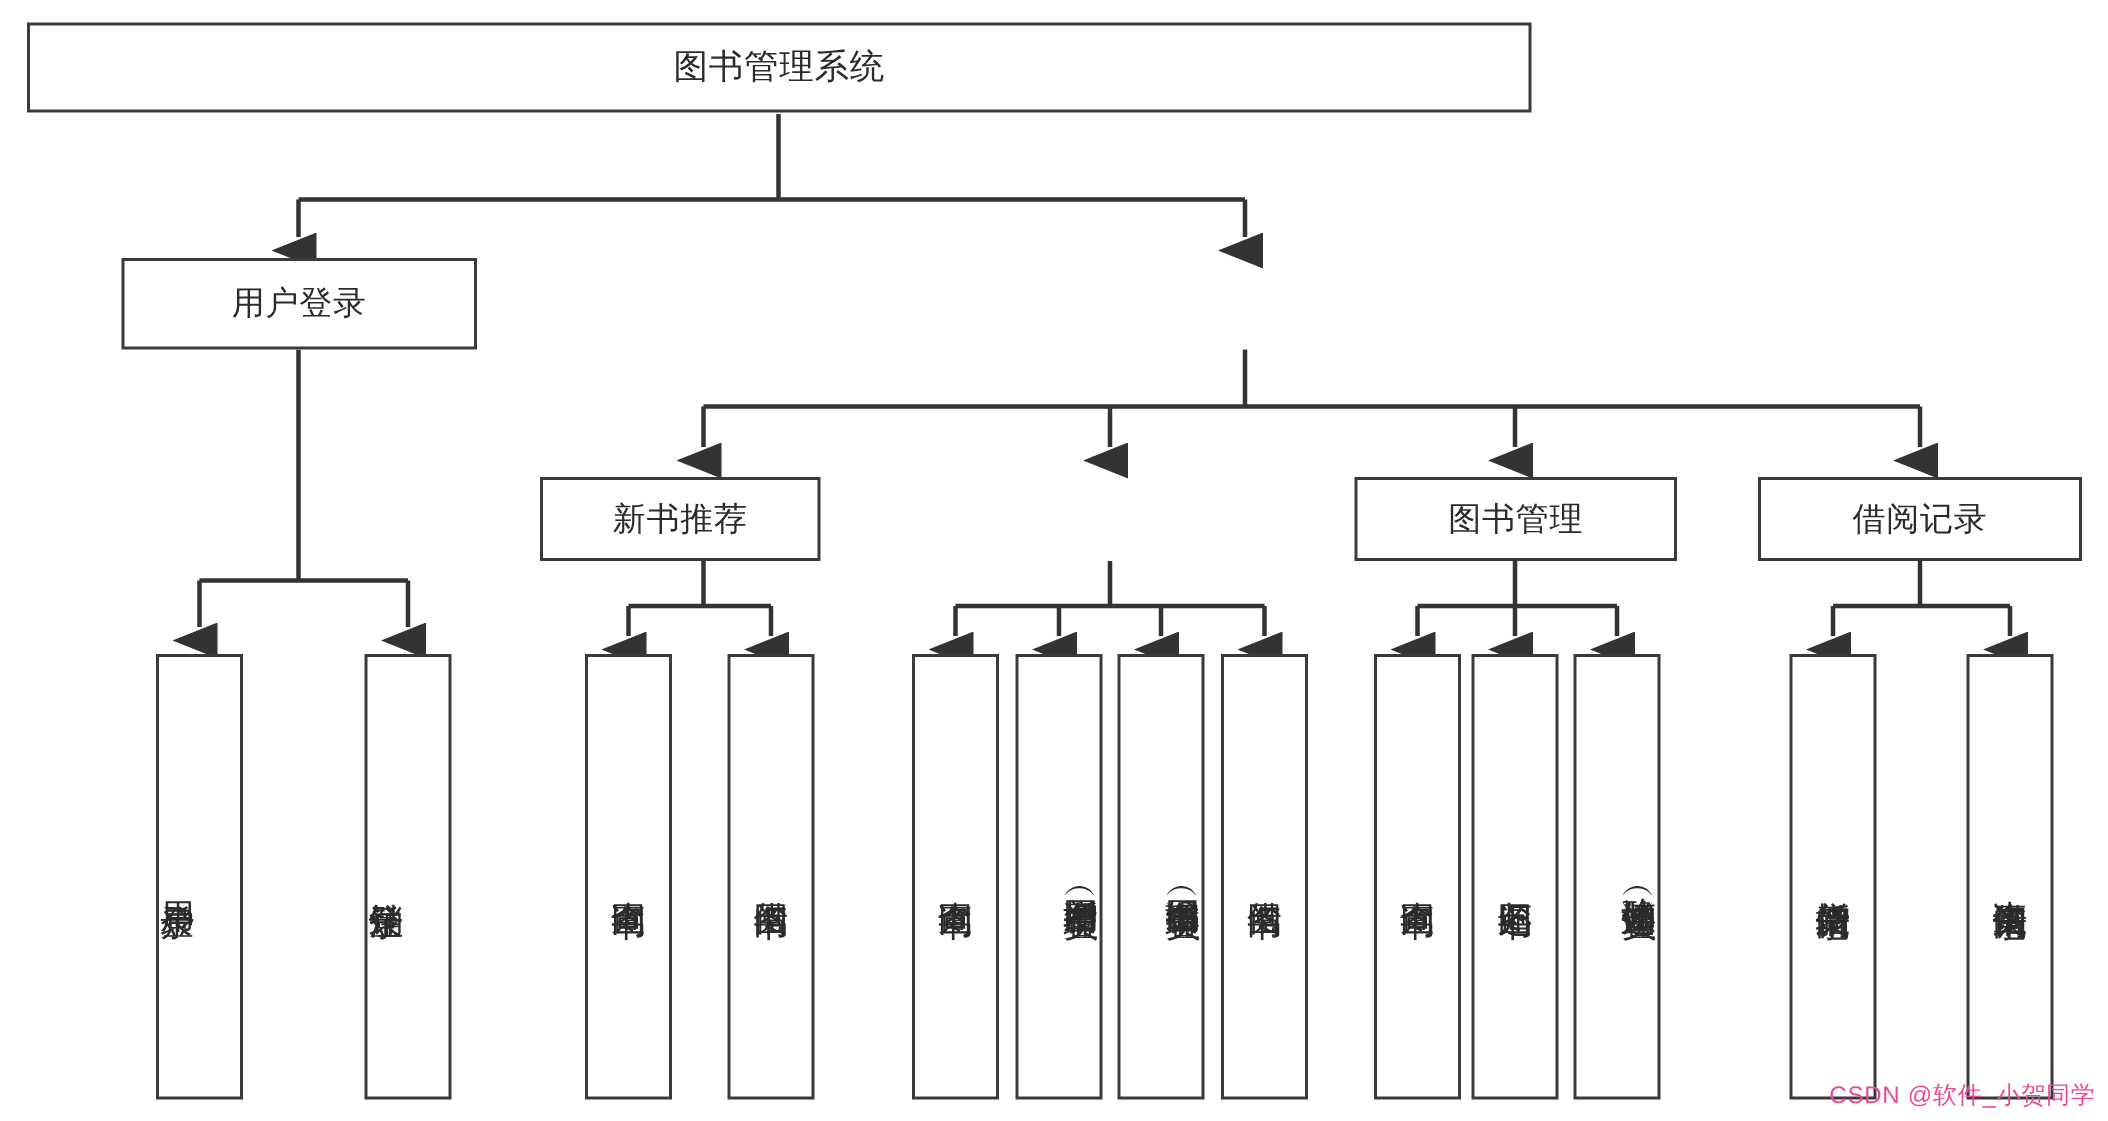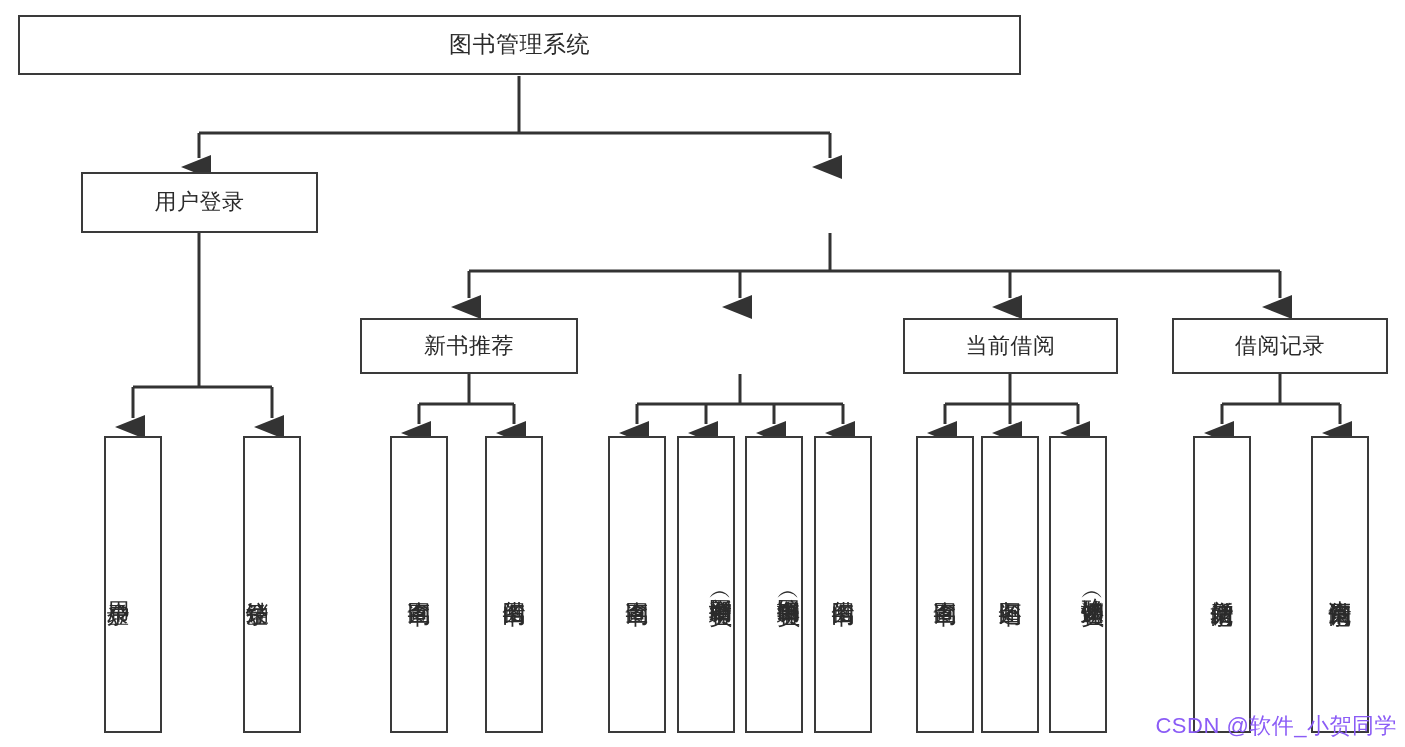--- a/index.html
+++ b/index.html
@@ -62,22 +62,22 @@
   }
   .vtext {
     display: block;
     writing-mode: vertical-rl;
     text-orientation: upright;
   }
   #watermark {
     position: absolute;
     right: 8px;
     bottom: 6px;
-    font-size: 22px;
-    color: #8b5cf6;
+    font-size: 16px;
+    color: #ec4899;
     letter-spacing: 0.5px;
     z-index: 3;
     white-space: nowrap;
   }
 </style>
 </head>
 <body>
 
 <div id="canvas">
 
@@ -132,25 +132,25 @@
   </svg>
 
   <div class="node h root" style="left:18px; top:15px; width:1003px; height:60px;">
     <span>图书管理系统</span>
   </div>
 
   <div class="node h" style="left:81px; top:172px; width:237px; height:61px;">
     <span>用户登录</span>
   </div>
 
-  <div class="node h" style="left:360px; top:318px; width:218px; height:56px;">
+  <div class="node h" style="left:360px; top:318px; width:187px; height:56px;">
     <span>新书推荐</span>
   </div>
   <div class="node h" style="left:903px; top:318px; width:215px; height:56px;">
-    <span>当前借阅</span>
+    <span>图书管理</span>
   </div>
   <div class="node h" style="left:1172px; top:318px; width:216px; height:56px;text-align:center;">
     <span>借阅记录</span>
   </div>
 
   <div class="node v bot" style="left:104px; top:436px; width:58px; height:297px;">
     <span class="vtext">用户登录</span>
   </div>
   <div class="node v bot" style="left:243px; top:436px; width:58px; height:297px;">
     <span class="vtext">注销登录</span>

